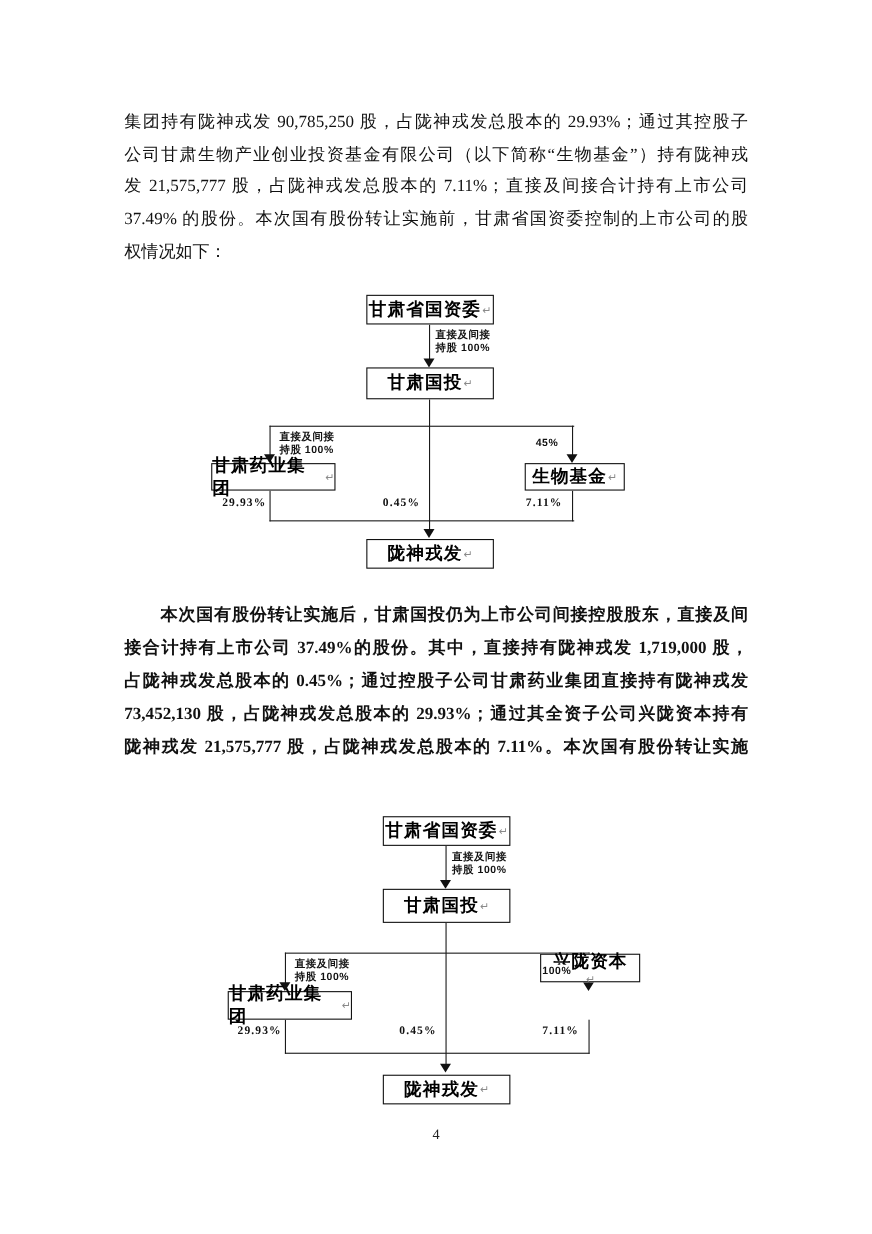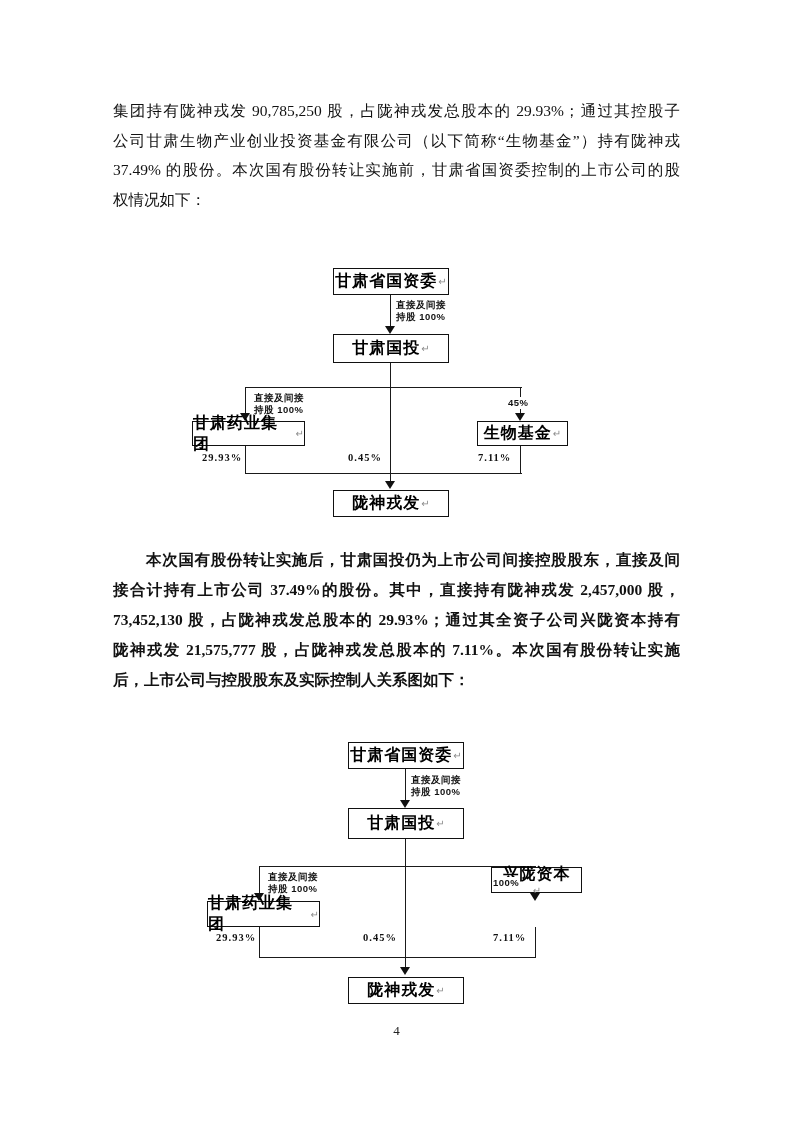--- a/index.html
+++ b/index.html
@@ -50,20 +50,21 @@
              text-align: center; font-size: 13px; color: #222; }
 </style>
 </head>
 <body>
 
 <div class="page">
 
   <div class="para" id="para1">
     <div class="jline">集团持有陇神戎发 90,785,250 股，占陇神戎发总股本的 29.93%；通过其控股子</div>
     <div class="jline">公司甘肃生物产业创业投资基金有限公司（以下简称“生物基金”）持有陇神戎</div>
+    <div class="jline">发 21,575,777 股，占陇神戎发总股本的 7.11%；直接及间接合计持有上市公司</div>
     <div class="jline">37.49% 的股份。本次国有股份转让实施前，甘肃省国资委控制的上市公司的股</div>
     <div class="jline jend">权情况如下：</div>
   </div>
 
   <div>
 
     <div class="dbox" style="left:333px; top:268px; width:116px; height:27px;">
       <span>甘肃省国资委</span>
         <span class="rmark">↵</span>
     </div>
@@ -87,21 +88,21 @@
 
     <div class="vline" style="left:245px; top:387px; height:28px;"></div>
     <div class="ahead" style="left:239.5px; top:413px;"></div>
     <div class="elabel" style="left:254px; top:392px;">
       <div>直接及间接</div>
       <div>持股 100%</div>
     </div>
 
     <div class="vline" style="left:520px; top:387px; height:28px;"></div>
     <div class="ahead" style="left:514.5px; top:413px;"></div>
-    <div class="elabel" style="left:508px; top:397px;">
+    <div class="elabel" style="left:487px; top:397px;">
       <div>45%</div>
     </div>
 
     <div class="dbox" style="left:192px; top:421px; width:113px; height:25px;">
       <span>甘肃药业集团</span>
         <span class="rmark">↵</span>
     </div>
     <div class="dbox" style="left:477px; top:421px; width:91px; height:25px;">
       <span>生物基金</span>
         <span class="rmark">↵</span>
@@ -116,24 +117,24 @@
     <div class="hline" style="left:245px; top:473px; width:277px;"></div>
 
     <div class="dbox" style="left:333px; top:490px; width:116px; height:27px;">
       <span>陇神戎发</span>
         <span class="rmark">↵</span>
     </div>
   </div>
 
   <div class="para" id="para2">
     <div class="jline indent1">本次国有股份转让实施后，甘肃国投仍为上市公司间接控股股东，直接及间</div>
-    <div class="jline">接合计持有上市公司 37.49%的股份。其中，直接持有陇神戎发 2,457,000 股，</div>
+    <div class="jline">接合计持有上市公司 37.49%的股份。其中，直接持有陇神戎发 1,719,000 股，</div>
+    <div class="jline">占陇神戎发总股本的 0.45%；通过控股子公司甘肃药业集团直接持有陇神戎发</div>
     <div class="jline">73,452,130 股，占陇神戎发总股本的 29.93%；通过其全资子公司兴陇资本持有</div>
     <div class="jline">陇神戎发 21,575,777 股，占陇神戎发总股本的 7.11%。本次国有股份转让实施</div>
-    <div class="jline jend">后，上市公司与控股股东及实际控制人关系图如下：</div>
   </div>
 
   <div>
 
     <div class="dbox" style="left:348px; top:742px; width:116px; height:27px;">
       <span>甘肃省国资委</span>
         <span class="rmark">↵</span>
     </div>
 
     <div class="vline" style="left:405px; top:769px; height:33px;"></div>

